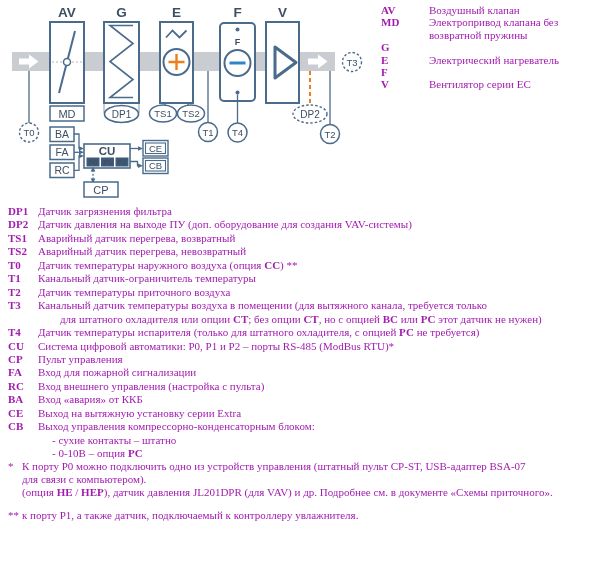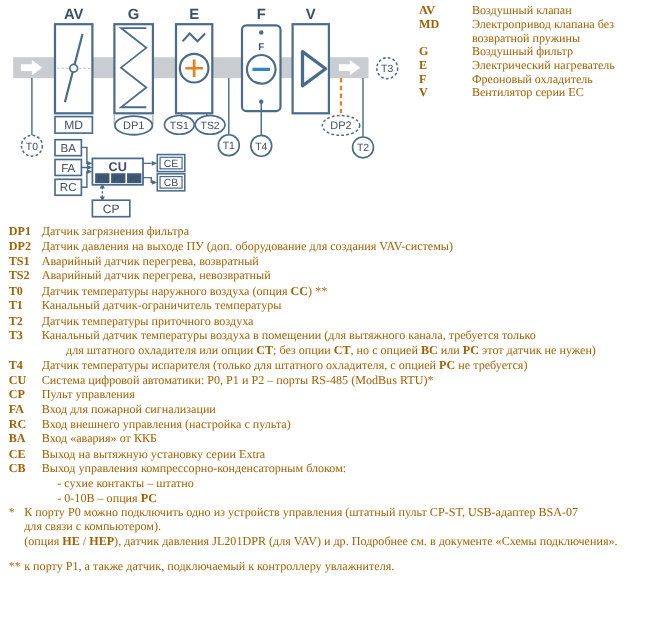--- a/index.html
+++ b/index.html
@@ -1,17 +1,17 @@
 <!DOCTYPE html>
 <html><head>
 <meta charset="utf-8">
 <style>
   html,body{margin:0;padding:0;background:#fff;}
   .page{position:relative;width:584px;height:561px;background:#fff;overflow:hidden;
-        font-family:"Liberation Serif",serif;color:#a16207;}
+        font-family:"Liberation Serif",serif;color:#a21caf;}
   .diagram-svg{position:absolute;left:0;top:0;}
   svg text{font-family:"Liberation Sans",sans-serif;fill:#3d4f63;}
 
   
   .legend{position:absolute;left:381px;top:4px;width:200px;font-size:11px;line-height:12.4px;}
   .legend-row{display:flex;}
   .legend-key{width:26px;font-weight:bold;flex:none;}
   .legend-text{width:160px;margin-left:22px;}
 
   
@@ -197,29 +197,27 @@
       <div class="legend-row">
         <span class="legend-key">AV</span>
         <span class="legend-text">Воздушный клапан</span>
       </div>
       <div class="legend-row">
         <span class="legend-key">MD</span>
         <span class="legend-text">Электропривод клапана без возвратной пружины</span>
       </div>
       <div class="legend-row">
         <span class="legend-key">G</span>
-        <span class="legend-text">Воздушный фильтр</span>
       </div>
       <div class="legend-row">
         <span class="legend-key">E</span>
         <span class="legend-text">Электрический нагреватель</span>
       </div>
       <div class="legend-row">
         <span class="legend-key">F</span>
-        <span class="legend-text">Фреоновый охладитель</span>
       </div>
       <div class="legend-row">
         <span class="legend-key">V</span>
         <span class="legend-text">Вентилятор серии ЕС</span>
       </div>
     </div>
 
   <div class="abbrev" id="abbrev">
       <div class="abbrev-row">
         <span class="abbrev-key">DP1</span>
@@ -321,21 +319,21 @@
         </div>
       </div>
     </div>
 
   <div class="footnotes" id="footnotes">
       <div class="footnote">
         <span class="footnote-marker">*</span>
         <div class="footnote-lines">
           <div class="footnote-line"><span>К порту Р0 можно подключить одно из устройств управления (штатный пульт CP-ST, USB-адаптер BSA-07</span></div>
           <div class="footnote-line"><span>для связи с компьютером).</span></div>
-          <div class="footnote-line"><span>(опция </span><span class="b">НЕ</span><span> / </span><span class="b">НЕР</span><span>), датчик давления JL201DPR (для VAV) и др. Подробнее см. в документе «Схемы подключения».</span></div>
+          <div class="footnote-line"><span>(опция </span><span class="b">НЕ</span><span> / </span><span class="b">НЕР</span><span>), датчик давления JL201DPR (для VAV) и др. Подробнее см. в документе «Схемы приточного».</span></div>
         </div>
       </div>
       <div class="footnote">
         <span class="footnote-marker">**</span>
         <div class="footnote-lines">
           <div class="footnote-line"><span>к порту Р1, а также датчик, подключаемый к контроллеру увлажнителя.</span></div>
         </div>
       </div>
     </div>
 </div>

